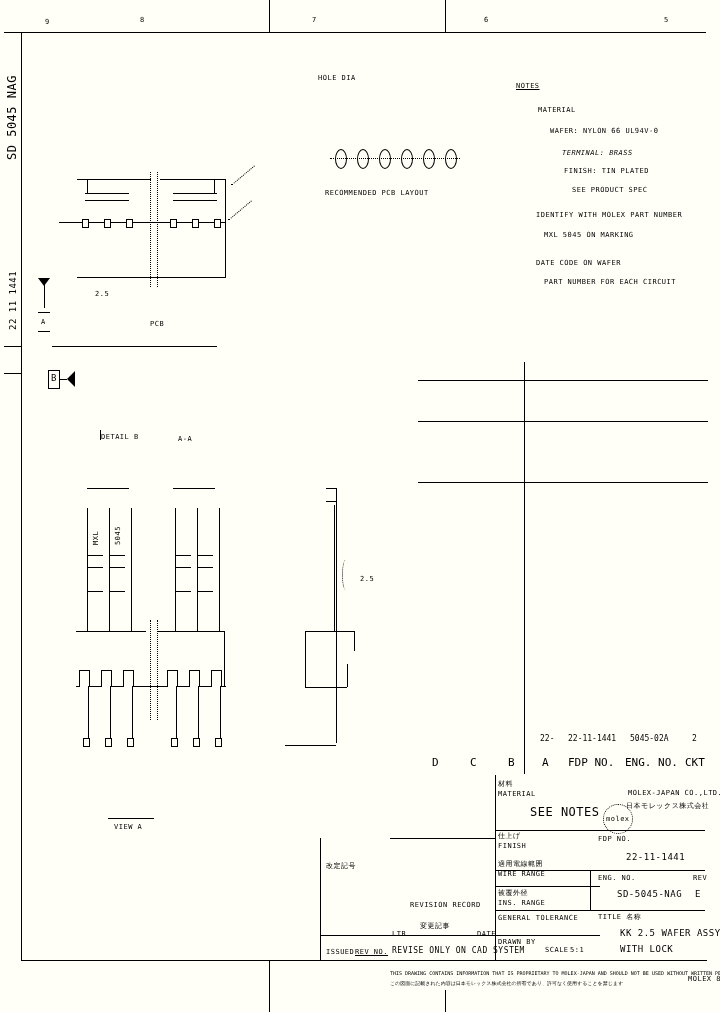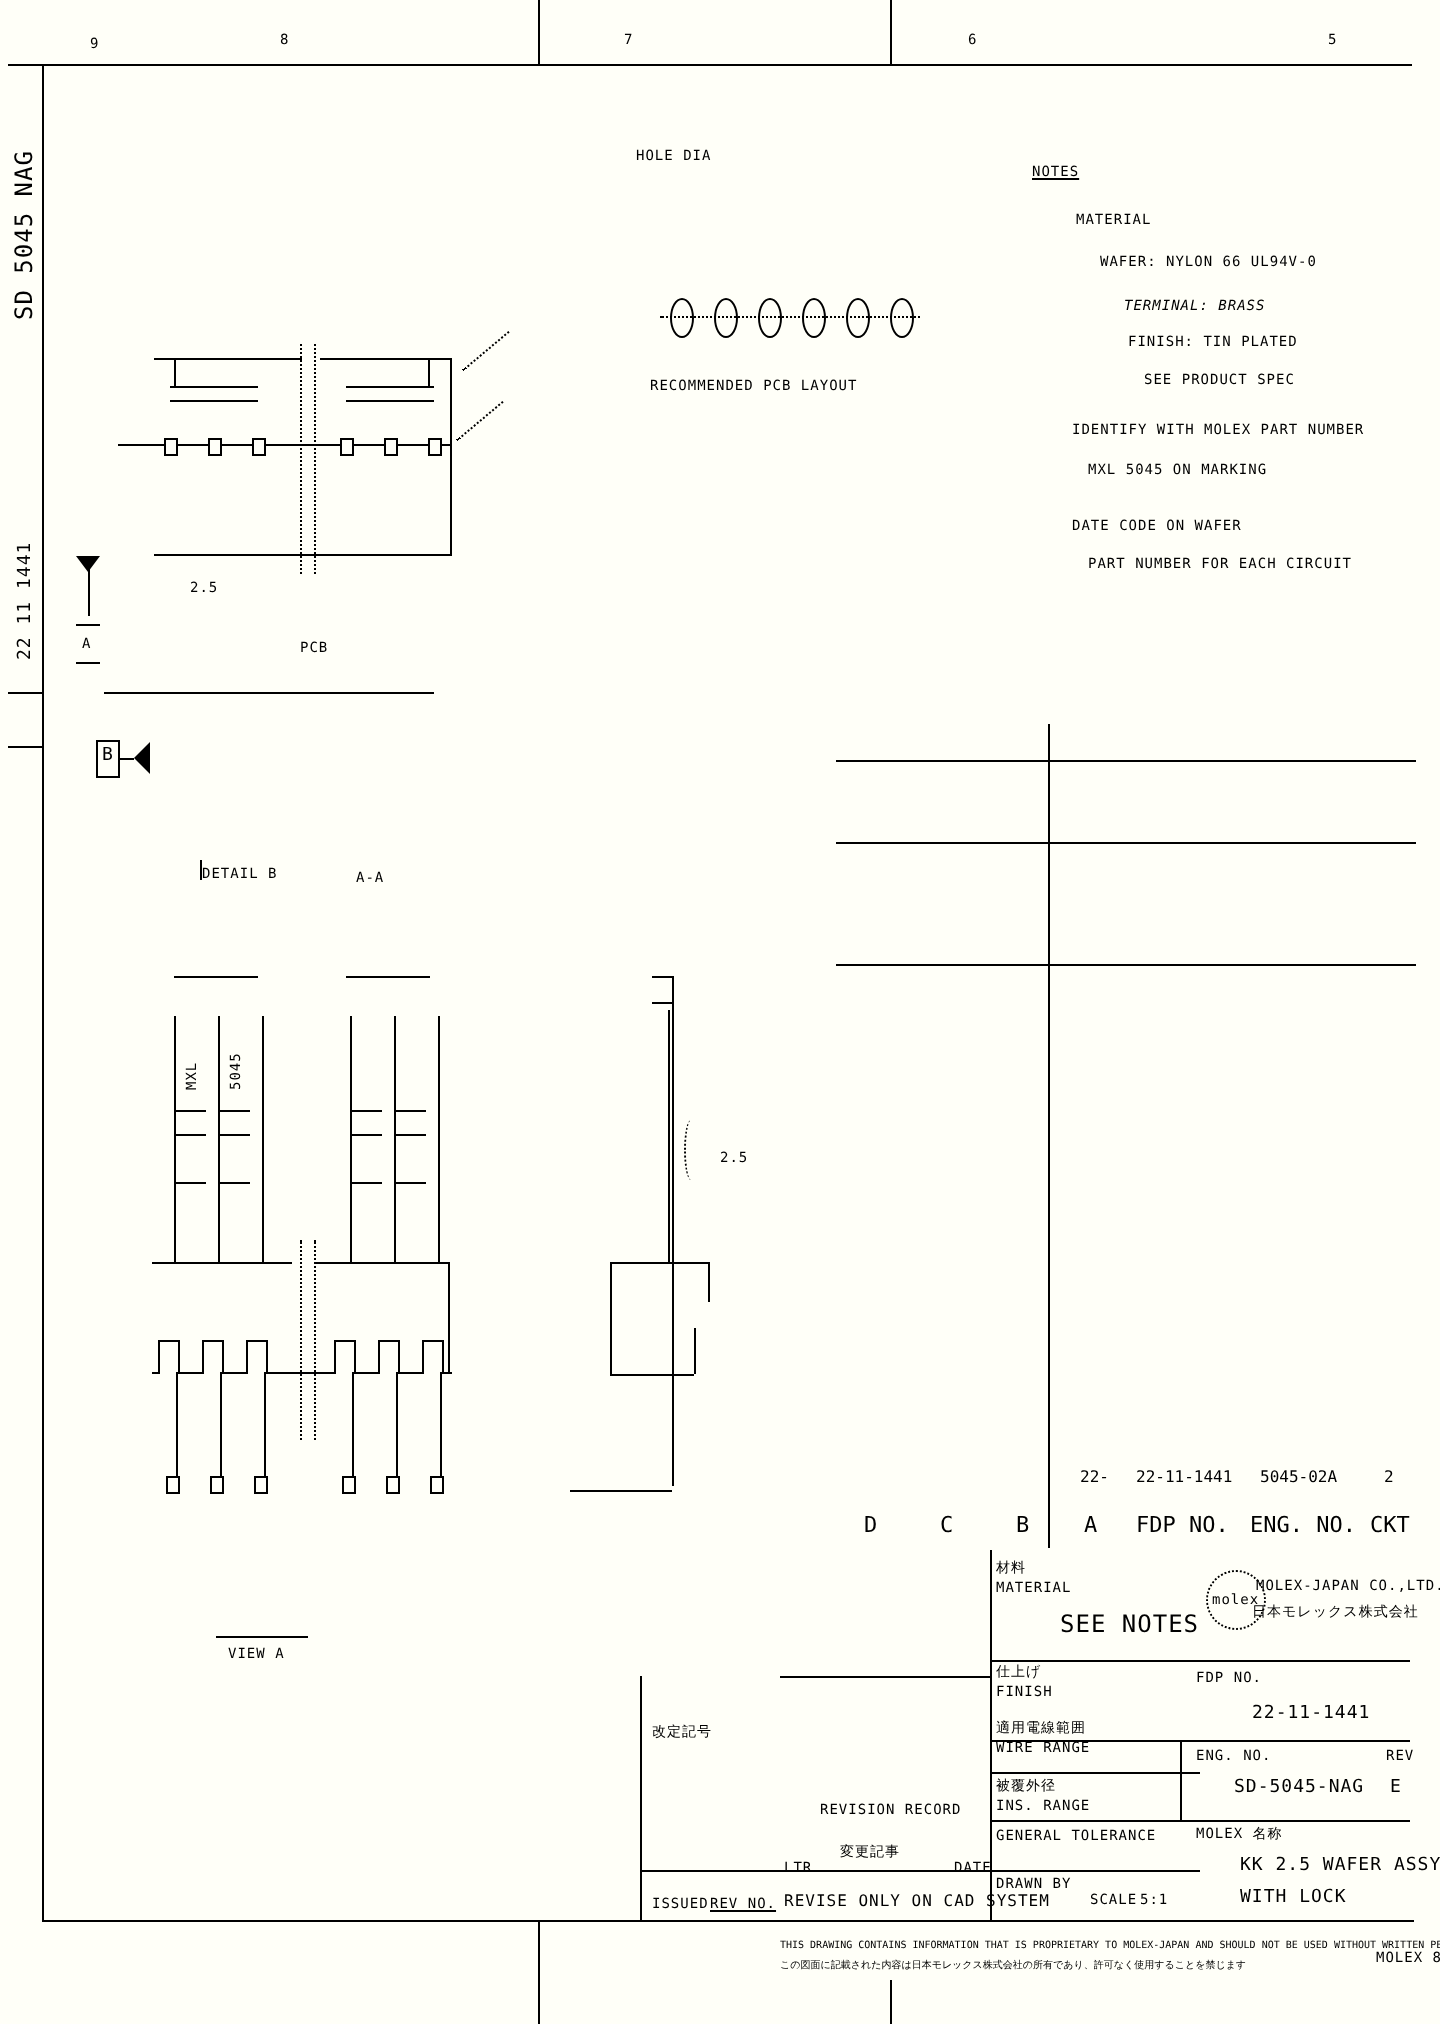--- a/index.html
+++ b/index.html
@@ -211,21 +211,21 @@
   <div class="ln" style="left:495px;top:870px;width:210px;height:1px;"></div>
   <div class="ln" style="left:495px;top:886px;width:105px;height:1px;"></div>
   <div class="ln" style="left:495px;top:910px;width:210px;height:1px;"></div>
   <div class="ln" style="left:320px;top:935px;width:280px;height:1px;"></div>
   <div class="ln" style="left:590px;top:870px;width:1px;height:40px;"></div>
 
   <span class="t tiny" style="left:498px;top:780px;">材料</span>
   <span class="t tiny" style="left:498px;top:790px;">MATERIAL</span>
   <span class="t big" style="left:530px;top:806px;">SEE NOTES</span>
 
-  <div class="abs" style="left:603px;top:785px;width:28px;height:28px;border:1px dotted #000;border-radius:50%;">
+  <div class="abs" style="left:603px;top:804px;width:28px;height:28px;border:1px dotted #000;border-radius:50%;">
     <span class="t tiny" style="left:2px;top:10px;">molex</span>
   </div>
   <span class="t tiny" style="left:628px;top:789px;">MOLEX-JAPAN CO.,LTD.</span>
   <span class="t tiny" style="left:626px;top:802px;">日本モレックス株式会社</span>
 
   <span class="t tiny" style="left:498px;top:832px;">仕上げ</span>
   <span class="t tiny" style="left:498px;top:842px;">FINISH</span>
   <span class="t tiny" style="left:498px;top:860px;">適用電線範囲</span>
   <span class="t tiny" style="left:498px;top:870px;">WIRE RANGE</span>
   <span class="t tiny" style="left:498px;top:889px;">被覆外径</span>
@@ -234,21 +234,21 @@
   <span class="t tiny" style="left:498px;top:938px;">DRAWN BY</span>
   <span class="t tiny" style="left:545px;top:946px;">SCALE</span>
   <span class="t tiny" style="left:570px;top:946px;">5:1</span>
 
   <span class="t tiny" style="left:598px;top:835px;">FDP NO.</span>
   <span class="t" style="left:626px;top:852px;">22-11-1441</span>
   <span class="t tiny" style="left:598px;top:874px;">ENG. NO.</span>
   <span class="t" style="left:617px;top:889px;">SD-5045-NAG</span>
   <span class="t tiny" style="left:693px;top:874px;">REV</span>
   <span class="t" style="left:695px;top:889px;">E</span>
-  <span class="t tiny" style="left:598px;top:913px;">MOLEX 名称</span>
+  <span class="t tiny" style="left:598px;top:913px;">TITLE 名称</span>
   <span class="t" style="left:620px;top:928px;">KK 2.5 WAFER ASSY</span>
   <span class="t" style="left:620px;top:944px;">WITH LOCK</span>
 </div>
 
 <div>
   <span class="t tiny" style="left:326px;top:862px;">改定記号</span>
   <span class="t tiny" style="left:410px;top:901px;">REVISION RECORD</span>
   <span class="t tiny" style="left:420px;top:922px;">変更記事</span>
   <span class="t tiny" style="left:392px;top:930px;">LTR</span>
   <span class="t tiny" style="left:477px;top:930px;">DATE</span>

